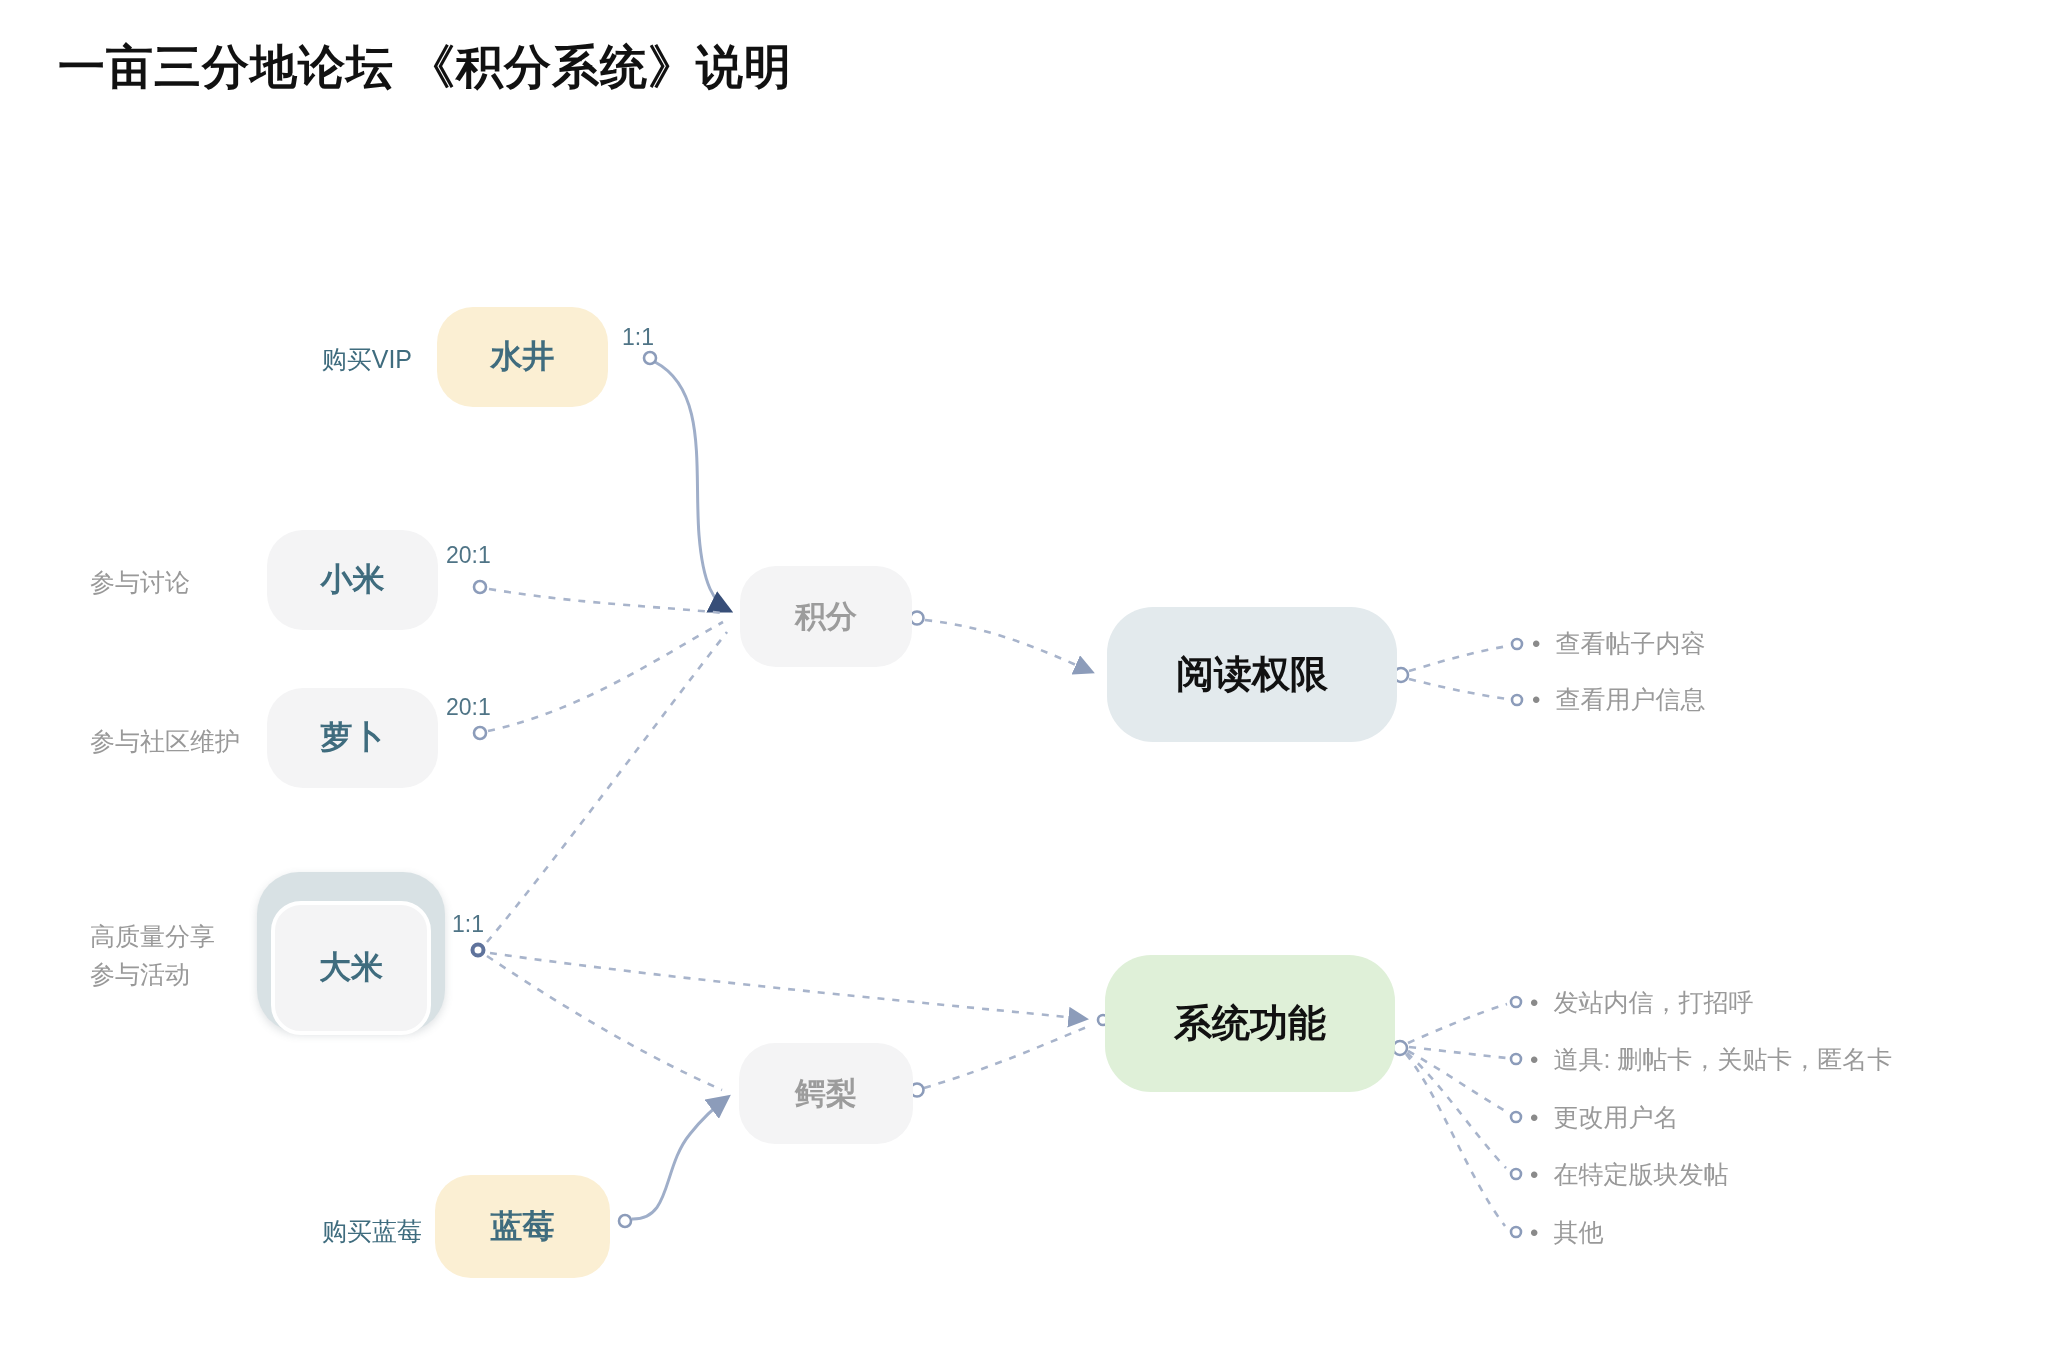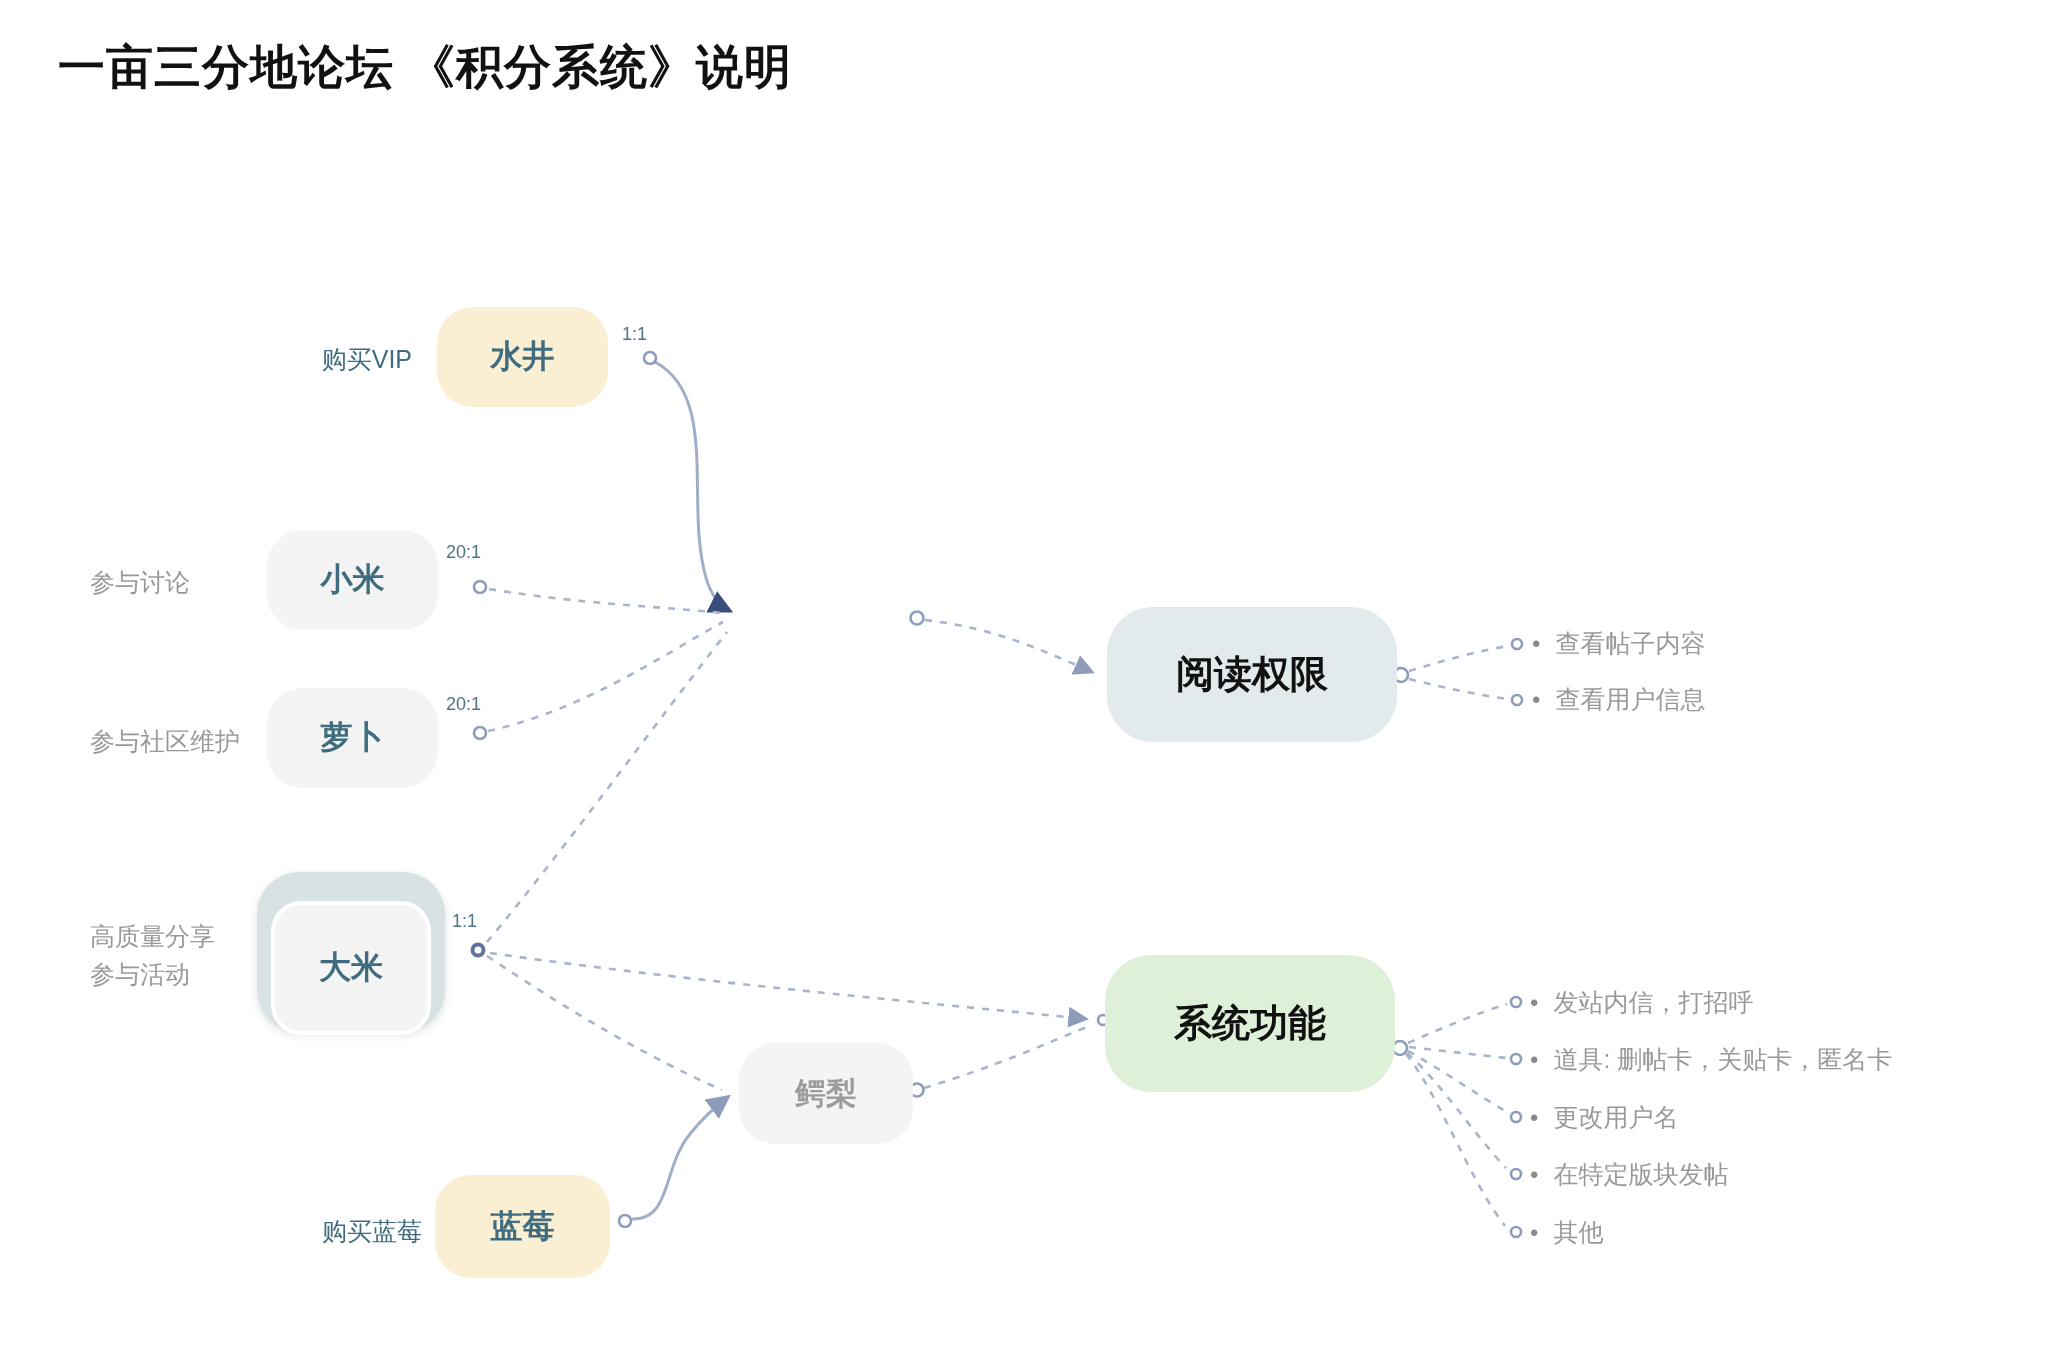--- a/index.html
+++ b/index.html
@@ -55,21 +55,21 @@
   }
   .ring .node{border:4px solid #ffffff;border-radius:30px;margin-top:16px;}
 
   .side-label{
     position:absolute;font-size:25px;color:var(--muted-text);
     white-space:nowrap;line-height:38px;
   }
   .side-label.teal{color:var(--teal);}
   .side-label.right{text-align:right;}
   .ratio{
-    position:absolute;font-size:18px;color:var(--ratio-text);
+    position:absolute;font-size:23px;color:var(--ratio-text);
     white-space:nowrap;font-weight:500;
   }
   .bullet-item{
     position:absolute;display:flex;align-items:center;gap:15px;
     font-size:25px;color:var(--muted-text);white-space:nowrap;
   }
   .bullet-item .dot{color:#8A8A8A;font-size:24px;}
 </style>
 </head>
 <body>
@@ -144,20 +144,21 @@
   </div>
   <div class="side-label" style="left:90px;top:917px;">
     <div>高质量分享</div>
     <div>参与活动</div>
   </div>
   <div class="ratio" style="left:452px;top:911px;">1:1</div>
 
   <div class="node node-cream" style="left:435px;top:1175px;width:175px;height:103px;">蓝莓</div>
   <div class="side-label teal right" style="right:1638px;top:1212px;">购买蓝莓</div>
 
+  <div class="node node-mid" style="left:740px;top:566px;width:172px;height:101px;">积分</div>
   <div class="node node-mid" style="left:739px;top:1043px;width:174px;height:101px;">鳄梨</div>
 
   <div class="node node-blue" style="left:1107px;top:607px;width:290px;height:135px;">阅读权限</div>
   <div class="node node-green" style="left:1105px;top:955px;width:290px;height:137px;">系统功能</div>
 
   <div class="bullet-item" style="left:1532px;top:627px;">
     <span class="dot">•</span>
     <span>查看帖子内容</span>
   </div>
   <div class="bullet-item" style="left:1532px;top:683px;">

